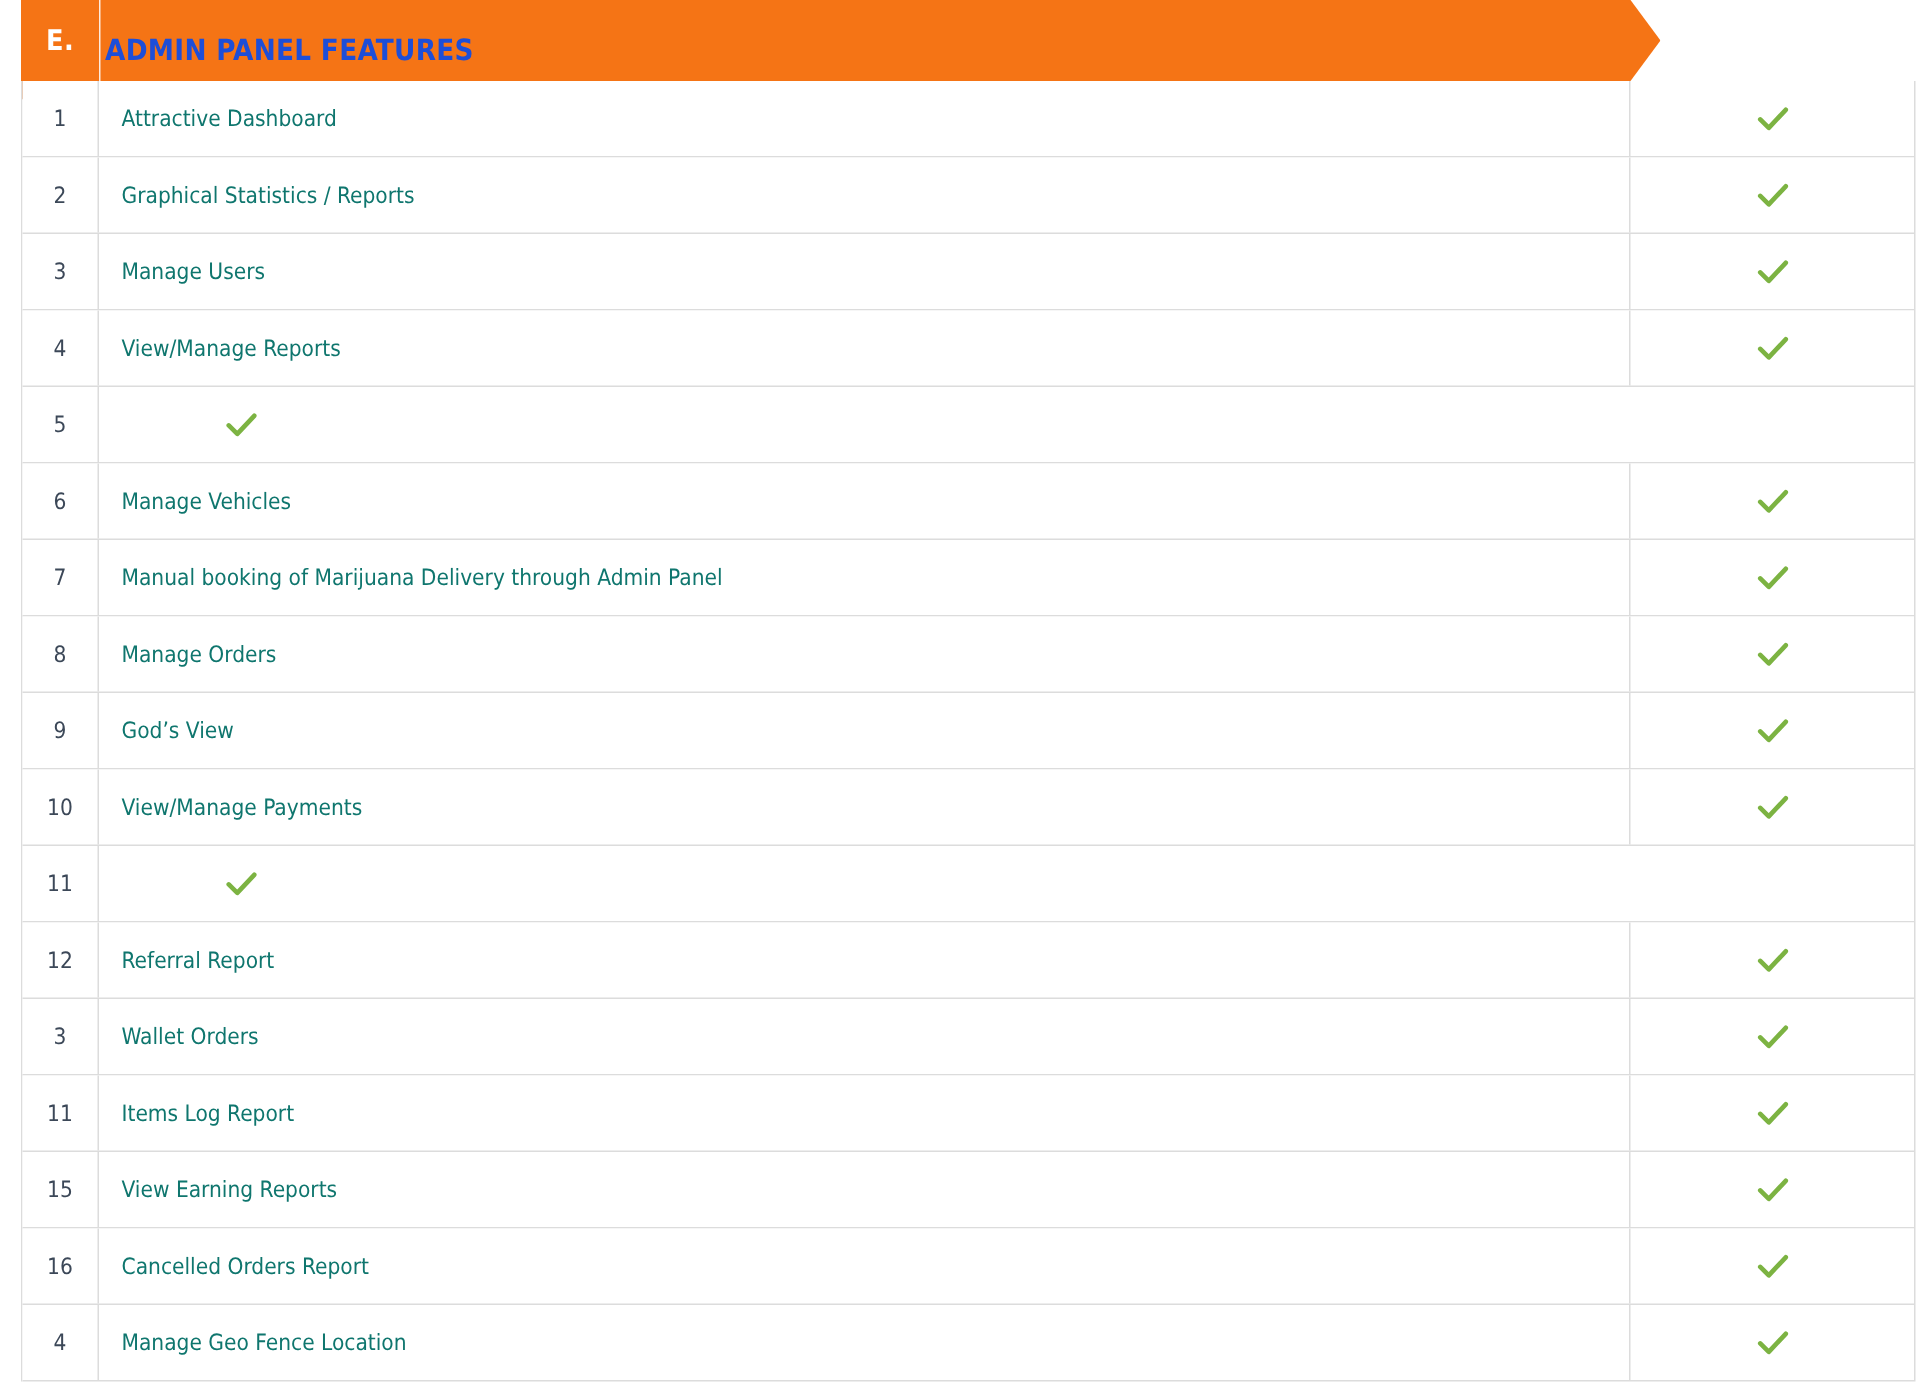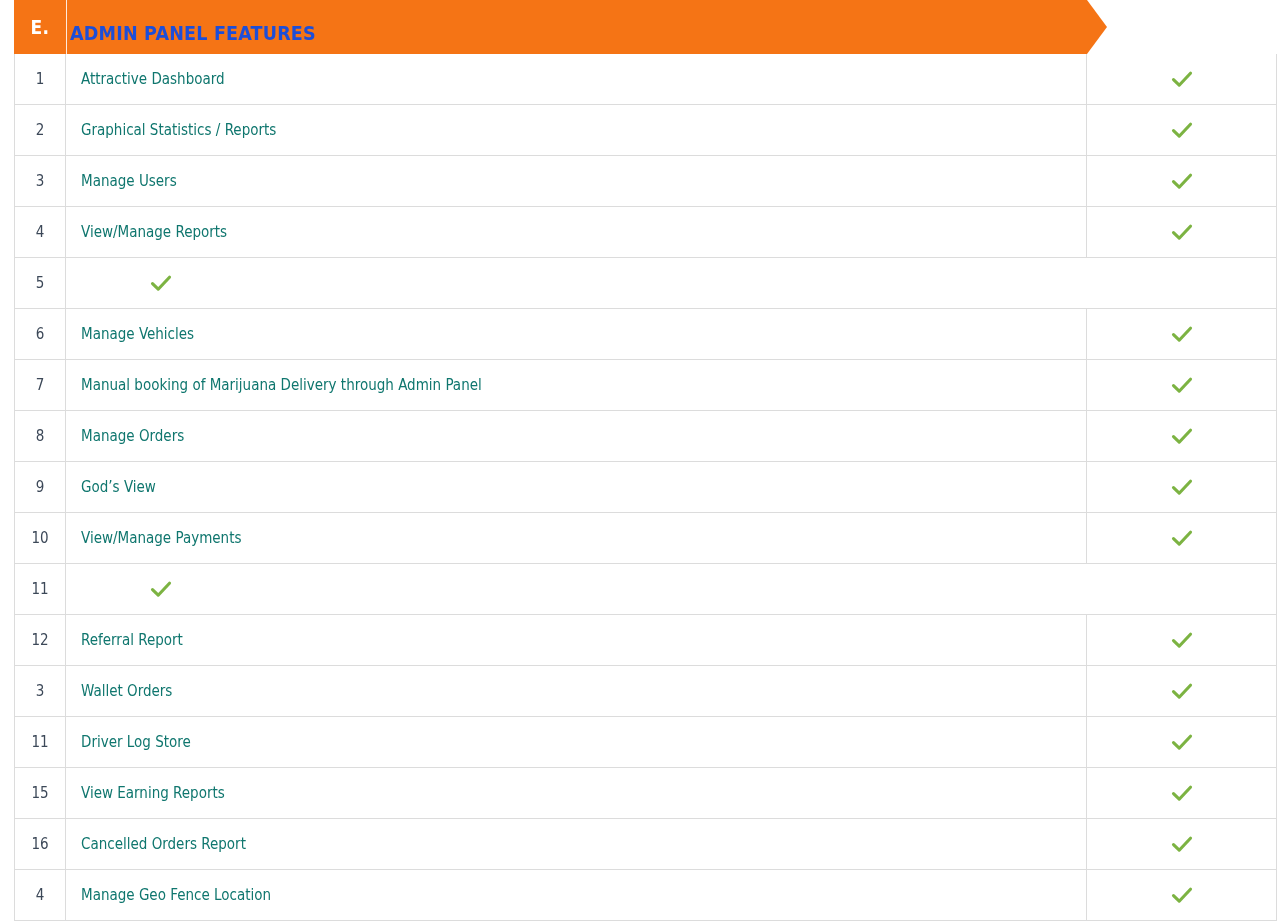--- a/index.html
+++ b/index.html
@@ -256,21 +256,21 @@
         <div class="cell-num">3</div>
         <div class="cell-label">Wallet Orders</div>
         <div class="cell-check">
           <svg class="check-icon" viewBox="0 0 26 26">
             <path d="M4.5 13.6 L10.2 19.2 L21.5 7.2" fill="none" stroke="#7CB342" stroke-width="3.1" stroke-linecap="round" stroke-linejoin="round"></path>
           </svg>
         </div>
       </div>
       <div class="row">
         <div class="cell-num">11</div>
-        <div class="cell-label">Driver Log Store</div>
+        <div class="cell-label">Items Log Report</div>
         <div class="cell-check">
           <svg class="check-icon" viewBox="0 0 26 26">
             <path d="M4.5 13.6 L10.2 19.2 L21.5 7.2" fill="none" stroke="#7CB342" stroke-width="3.1" stroke-linecap="round" stroke-linejoin="round"></path>
           </svg>
         </div>
       </div>
       <div class="row">
         <div class="cell-num">15</div>
         <div class="cell-label">View Earning Reports</div>
         <div class="cell-check">

